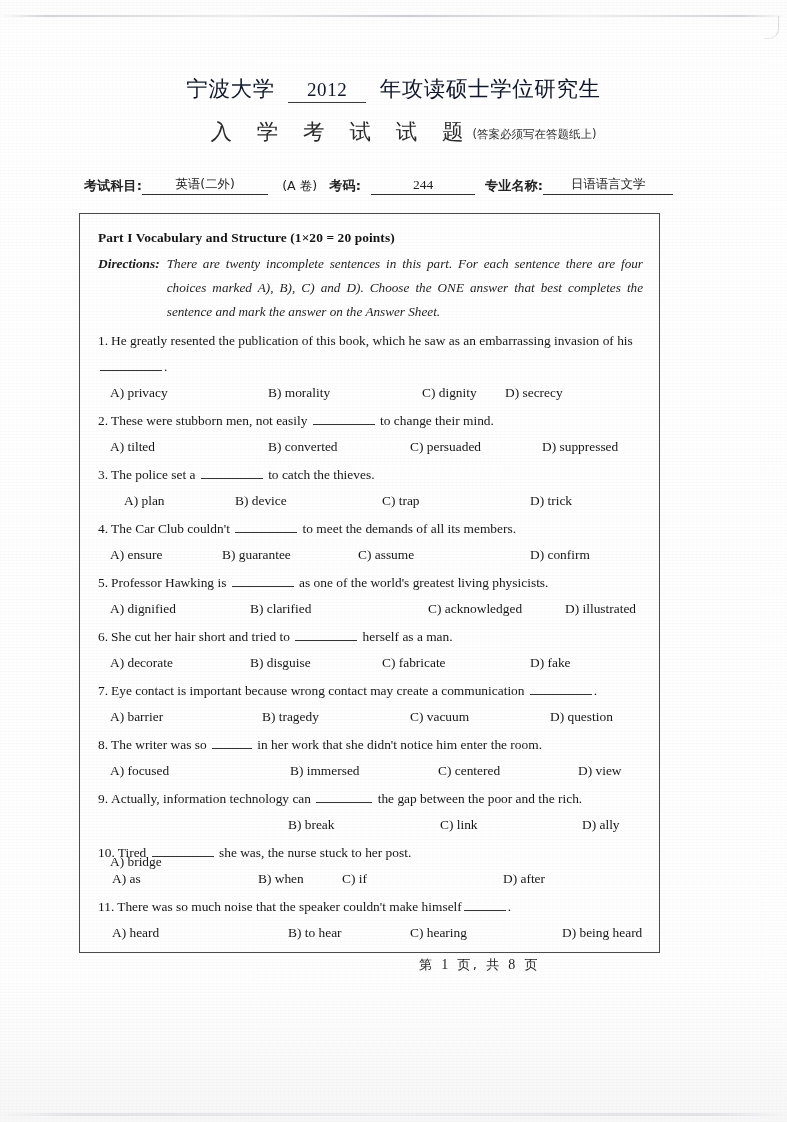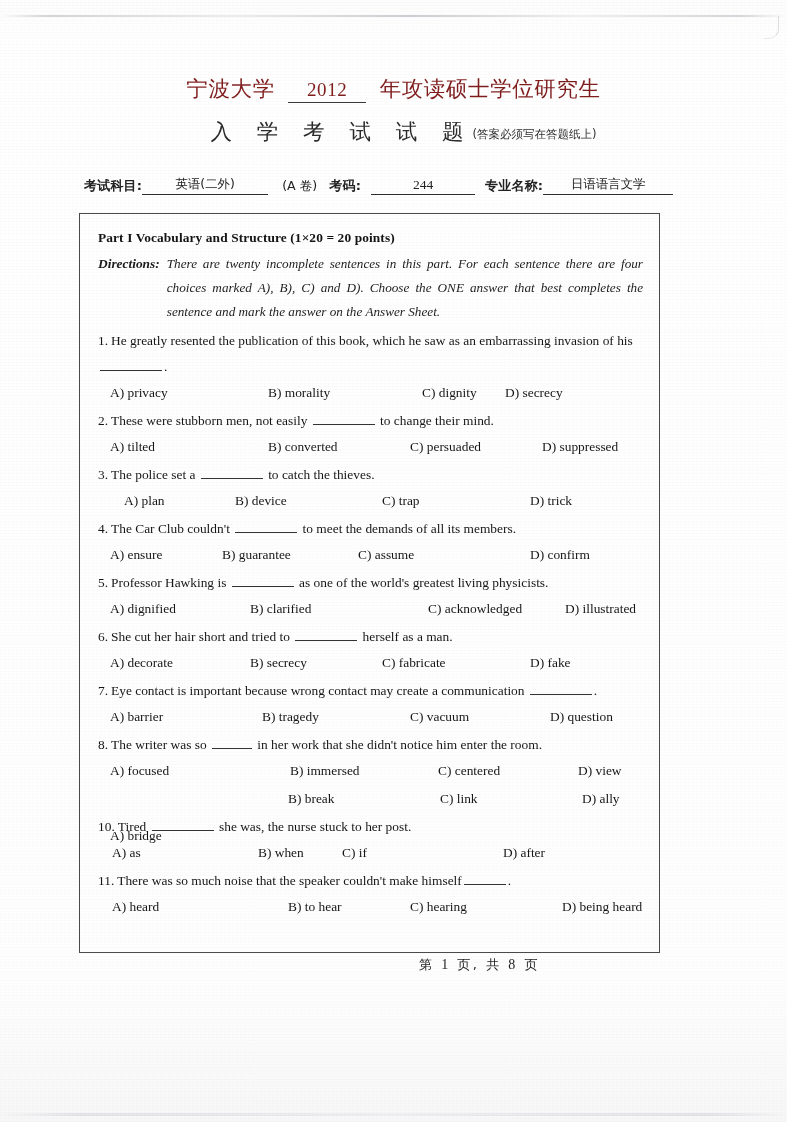--- a/index.html
+++ b/index.html
@@ -70,21 +70,21 @@
   
   .doc-header {
     position: absolute;
     left: 0; top: 0; width: 787px;
   }
   .title-line-1 {
     text-align: center;
     font-family: "DejaVu Serif", "Liberation Serif", serif;
     font-size: 21.5px;
     letter-spacing: .6px;
-    color: #7f1d1d;
+    color: #0f172a;
     margin-top: 74px;
     white-space: nowrap;
   }
   .title-line-1 .year-blank {
     display: inline-block;
     min-width: 78px;
     text-align: center;
     border-bottom: 1.3px solid #3a3a3a;
     margin: 0 6px;
     font-family: "Liberation Serif", serif;
@@ -334,21 +334,21 @@
           <span class="opt" style="left: 14px;">A) dignified</span>
           <span class="opt" style="left: 154px;">B) clarified</span>
           <span class="opt" style="left: 332px;">C) acknowledged</span>
           <span class="opt" style="left: 469px;">D) illustrated</span>
         </div>
       </div>
       <div class="question-block">
         <div class="q-stem"><span class="q-num">6.</span>She cut her hair short and tried to <span class="blank-inline" style="width: 62px;"></span> herself as a man.</div>
         <div class="q-options">
           <span class="opt" style="left: 14px;">A) decorate</span>
-          <span class="opt" style="left: 154px;">B) secrecy</span>
+          <span class="opt" style="left: 154px;">B) disguise</span>
           <span class="opt" style="left: 286px;">C) fabricate</span>
           <span class="opt" style="left: 434px;">D) fake</span>
         </div>
       </div>
       <div class="question-block">
         <div class="q-stem"><span class="q-num">7.</span>Eye contact is important because wrong contact may create a communication <span class="blank-inline" style="width: 62px;"></span>.</div>
         <div class="q-options">
           <span class="opt" style="left: 14px;">A) barrier</span>
           <span class="opt" style="left: 166px;">B) tragedy</span>
           <span class="opt" style="left: 314px; text-align: center;">C) vacuum</span>
@@ -358,20 +358,21 @@
       <div class="question-block">
         <div class="q-stem"><span class="q-num">8.</span>The writer was so <span class="blank-inline" style="width: 40px;"></span> in her work that she didn't notice him enter the room.</div>
         <div class="q-options">
           <span class="opt" style="left: 14px;">A) focused</span>
           <span class="opt" style="left: 194px;">B) immersed</span>
           <span class="opt" style="left: 342px;">C) centered</span>
           <span class="opt" style="left: 482px;">D) view</span>
         </div>
       </div>
       <div class="question-block">
+        <div class="q-stem"><span class="q-num">9.</span>Actually, information technology can <span class="blank-inline" style="width: 56px;"></span> the gap between the poor and the rich.</div>
         <div class="q-options">
           <span class="opt" style="left: 14px; margin-top: 37px;">A) bridge</span>
           <span class="opt" style="left: 192px;">B) break</span>
           <span class="opt" style="left: 344px;">C) link</span>
           <span class="opt" style="left: 486px;">D) ally</span>
         </div>
       </div>
       <div class="question-block">
         <div class="q-stem"><span class="q-num">10.</span>Tired <span class="blank-inline" style="width: 62px;"></span> she was, the nurse stuck to her post.</div>
         <div class="q-options">

